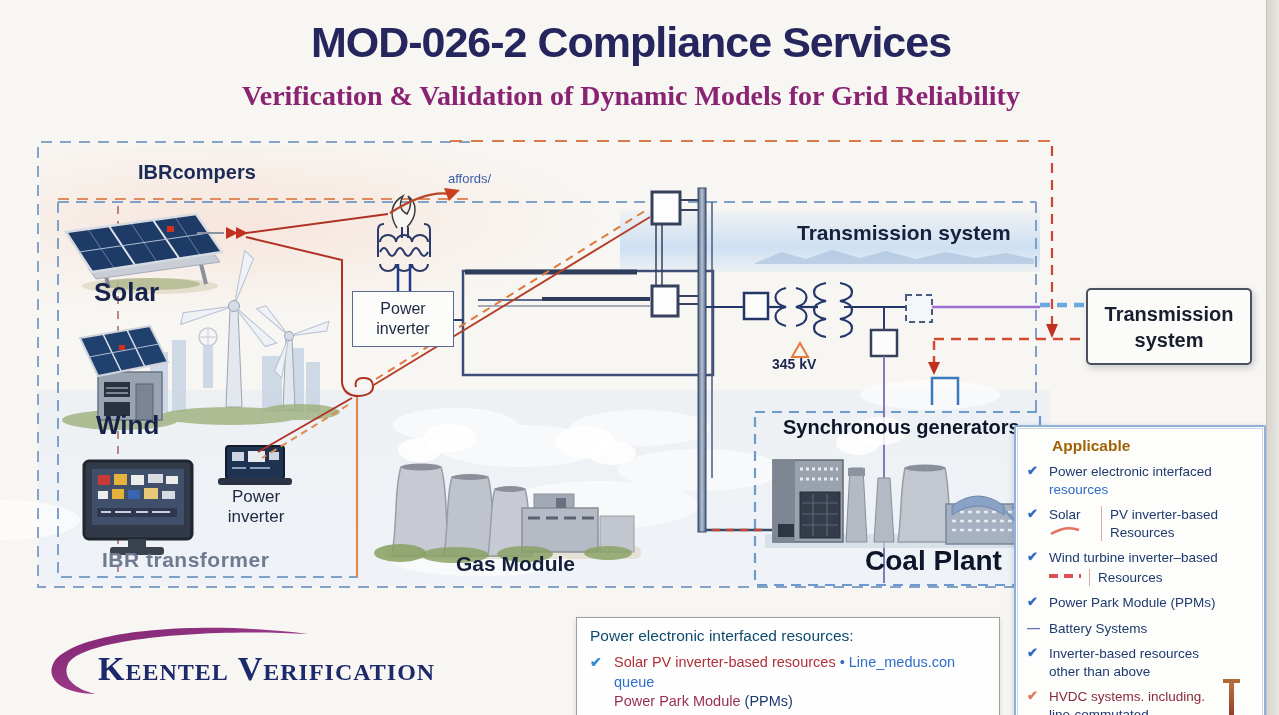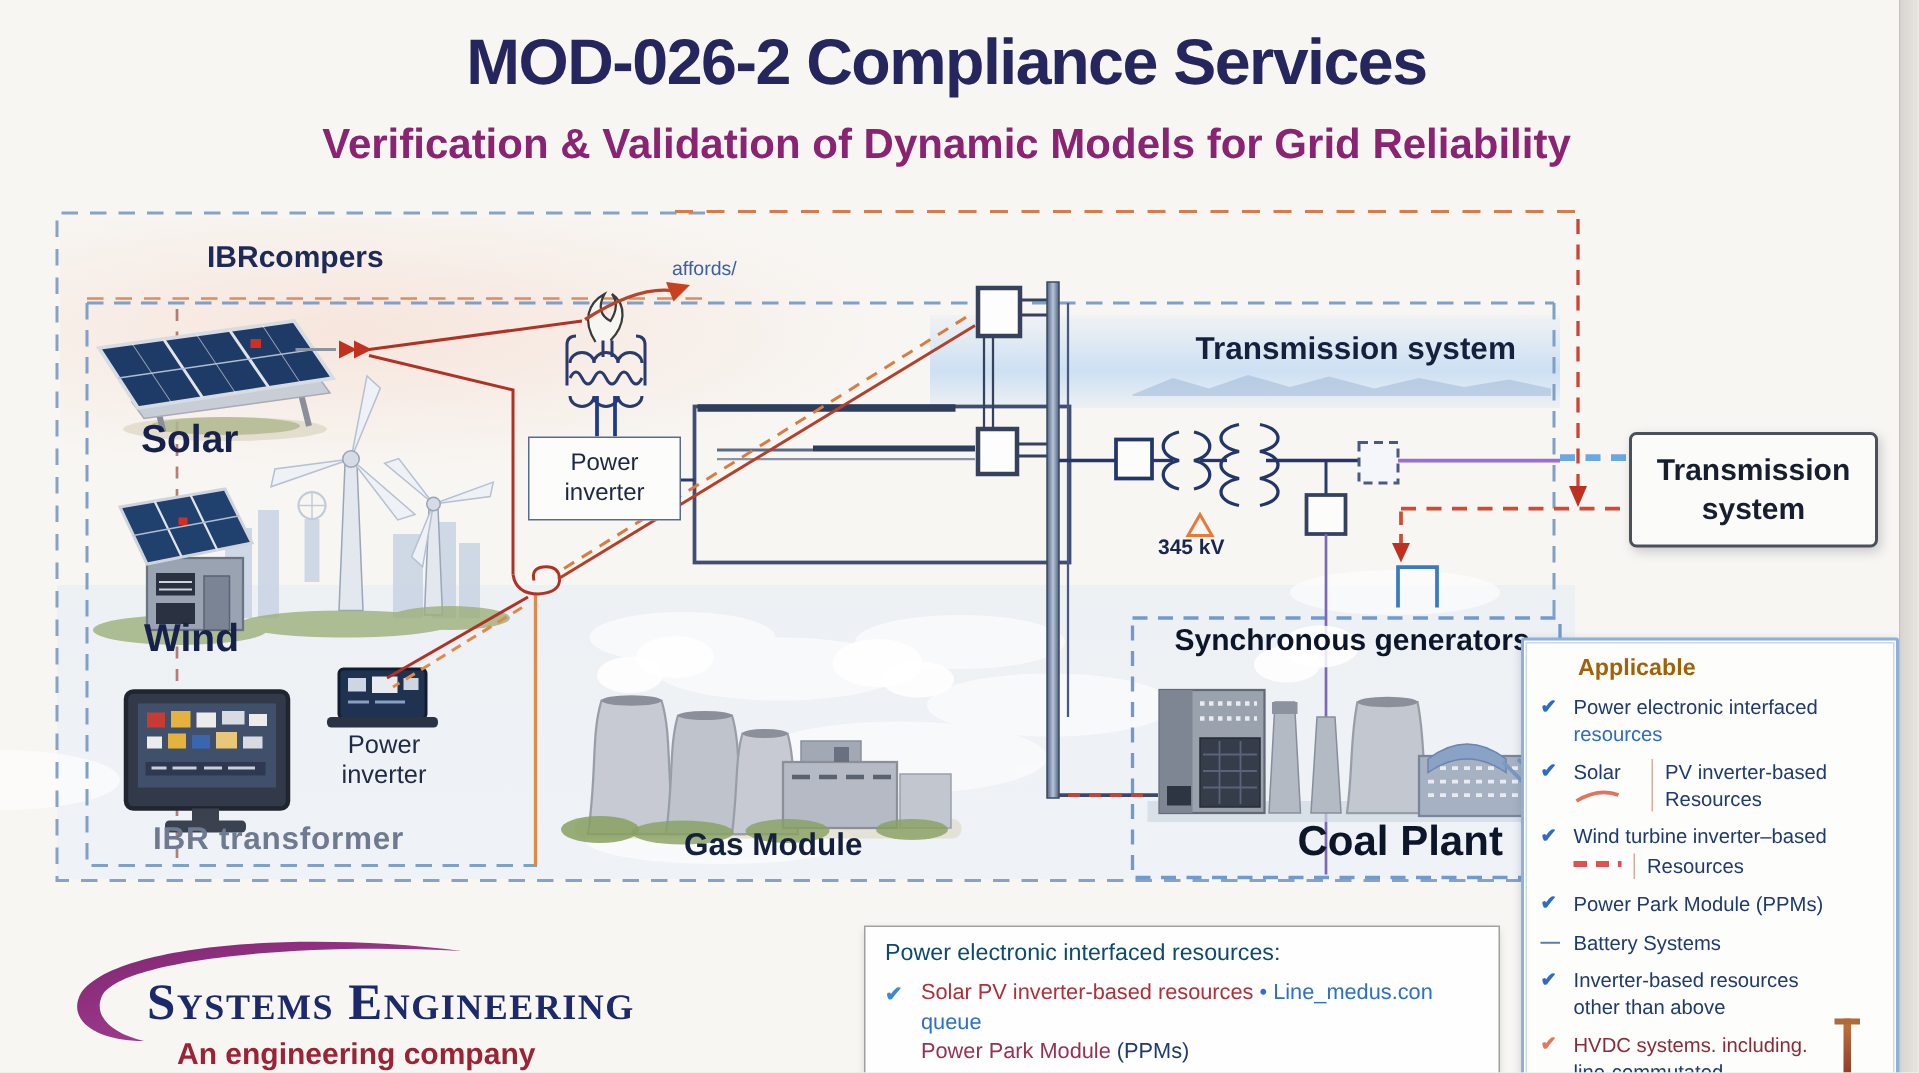--- a/index.html
+++ b/index.html
@@ -3,21 +3,21 @@
 <meta charset="utf-8">
 <style>
   html,body{margin:0;padding:0;background:#e9e7e2;}
   .stage{position:relative;width:1279px;height:715px;overflow:hidden;
          background:#f8f6f3;font-family:"Liberation Sans",sans-serif;}
   .abs{position:absolute;}
   .wash{position:absolute;pointer-events:none;}
   .hdr-title{position:absolute;left:0;top:18px;width:1262px;text-align:center;
     font-size:43px;font-weight:700;letter-spacing:-1px;color:#26265e;}
   .hdr-sub{position:absolute;left:0;top:80px;width:1262px;text-align:center;
-    font-size:28px;font-weight:600;color:#8a2472;}
+    font-size:28px;font-weight:600;color:#8a2472;font-family:Liberation Serif, serif;}
   .lbl{position:absolute;color:#16224c;white-space:nowrap;}
   .whitebox{position:absolute;background:#fcfcfa;display:flex;align-items:center;
     justify-content:center;text-align:center;}
   .inv-box{border:1.5px solid #5a6a8e;font-size:16px;color:#1d2742;line-height:1.25;}
   .endpoint-box{border:2px solid #4b515c;border-radius:5px;background:#fbfbf9;
     box-shadow:2px 3px 7px rgba(40,50,70,.22);font-size:20px;font-weight:700;
     color:#171e2e;line-height:1.3;}
   
   .legend{position:absolute;left:1014px;top:425px;width:252px;height:320px;
     background:#fdfdfc;border:2px solid #8fb0d8;border-radius:2px;
@@ -418,18 +418,17 @@
         <span class="bp-link">•</span>
         <span class="bp-link">Line_medus.con queue</span><br>
         <span class="bp-maroon">Power Park Module</span>
         <span class="bp-navy">(PPMs)</span>
       </div>
     </div>
 
   </div>
 
   <div class="logo">
-    <div class="logo-name">Systems Engineering</div>
-    <div class="logo-tag">An engineering company</div>
+    <div class="logo-name">Keentel Verification</div>
   </div>
 
   <div class="gutter"></div>
 </div>
 
 </body></html>

